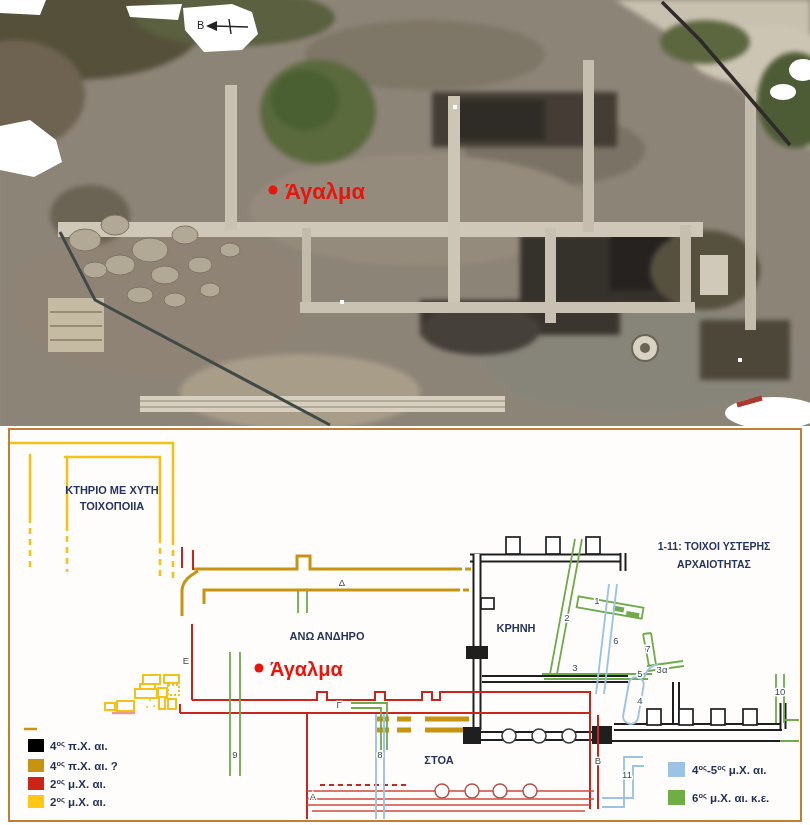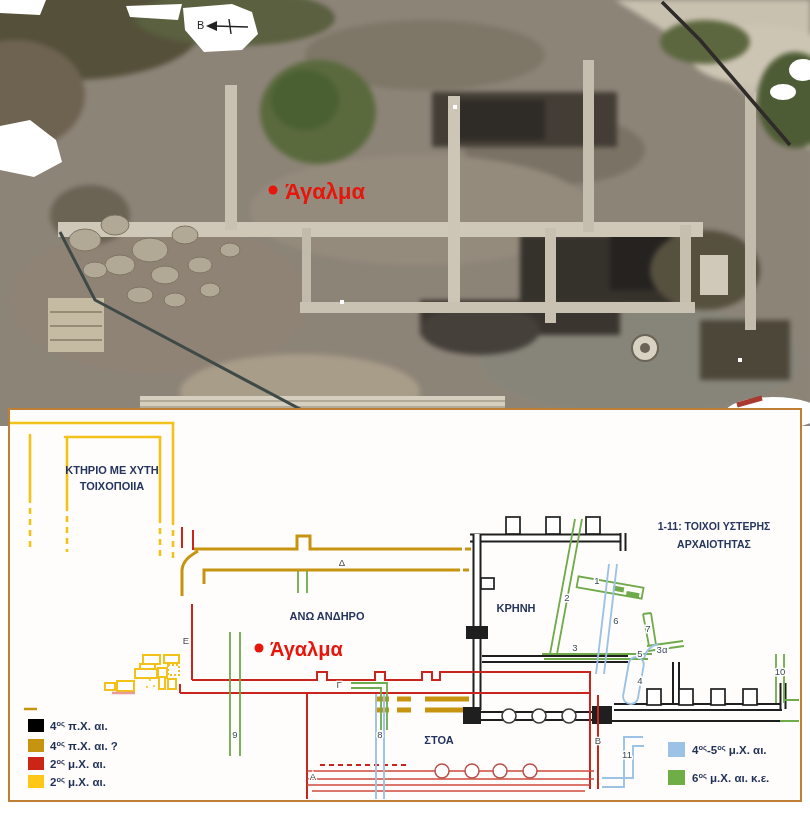--- a/index.html
+++ b/index.html
@@ -1,19 +1,19 @@
 <!DOCTYPE html>
 <html><head>
 <meta charset="utf-8">
 <style>
   html,body{margin:0;padding:0;background:#ffffff;}
   body{width:810px;height:825px;position:relative;overflow:hidden;
        font-family:"Liberation Sans", sans-serif;}
   #photo{position:absolute;left:0;top:0;width:810px;height:426px;}
-  #plan-panel{position:absolute;left:8px;top:408px;width:794px;height:394px;
+  #plan-panel{position:absolute;left:8px;top:428px;width:794px;height:394px;
       box-sizing:border-box;border:2.5px solid #bf7f35;background:#fffdfb;}
   #plan-panel svg{display:block;}
   .blur2{filter:blur(2.6px);}
   .blur06{filter:blur(0.6px);}
   
   .yel{stroke:#f2c21b;fill:none;stroke-width:2.6;stroke-linecap:round;}
   .yeld{stroke:#f2c21b;fill:none;stroke-width:2.6;stroke-dasharray:6 5;}
   .och{stroke:#c6940e;fill:none;stroke-width:3;}
   .och5{stroke:#c6940e;fill:none;stroke-width:5;}
   .red{stroke:#c9251c;fill:none;stroke-width:2;}

